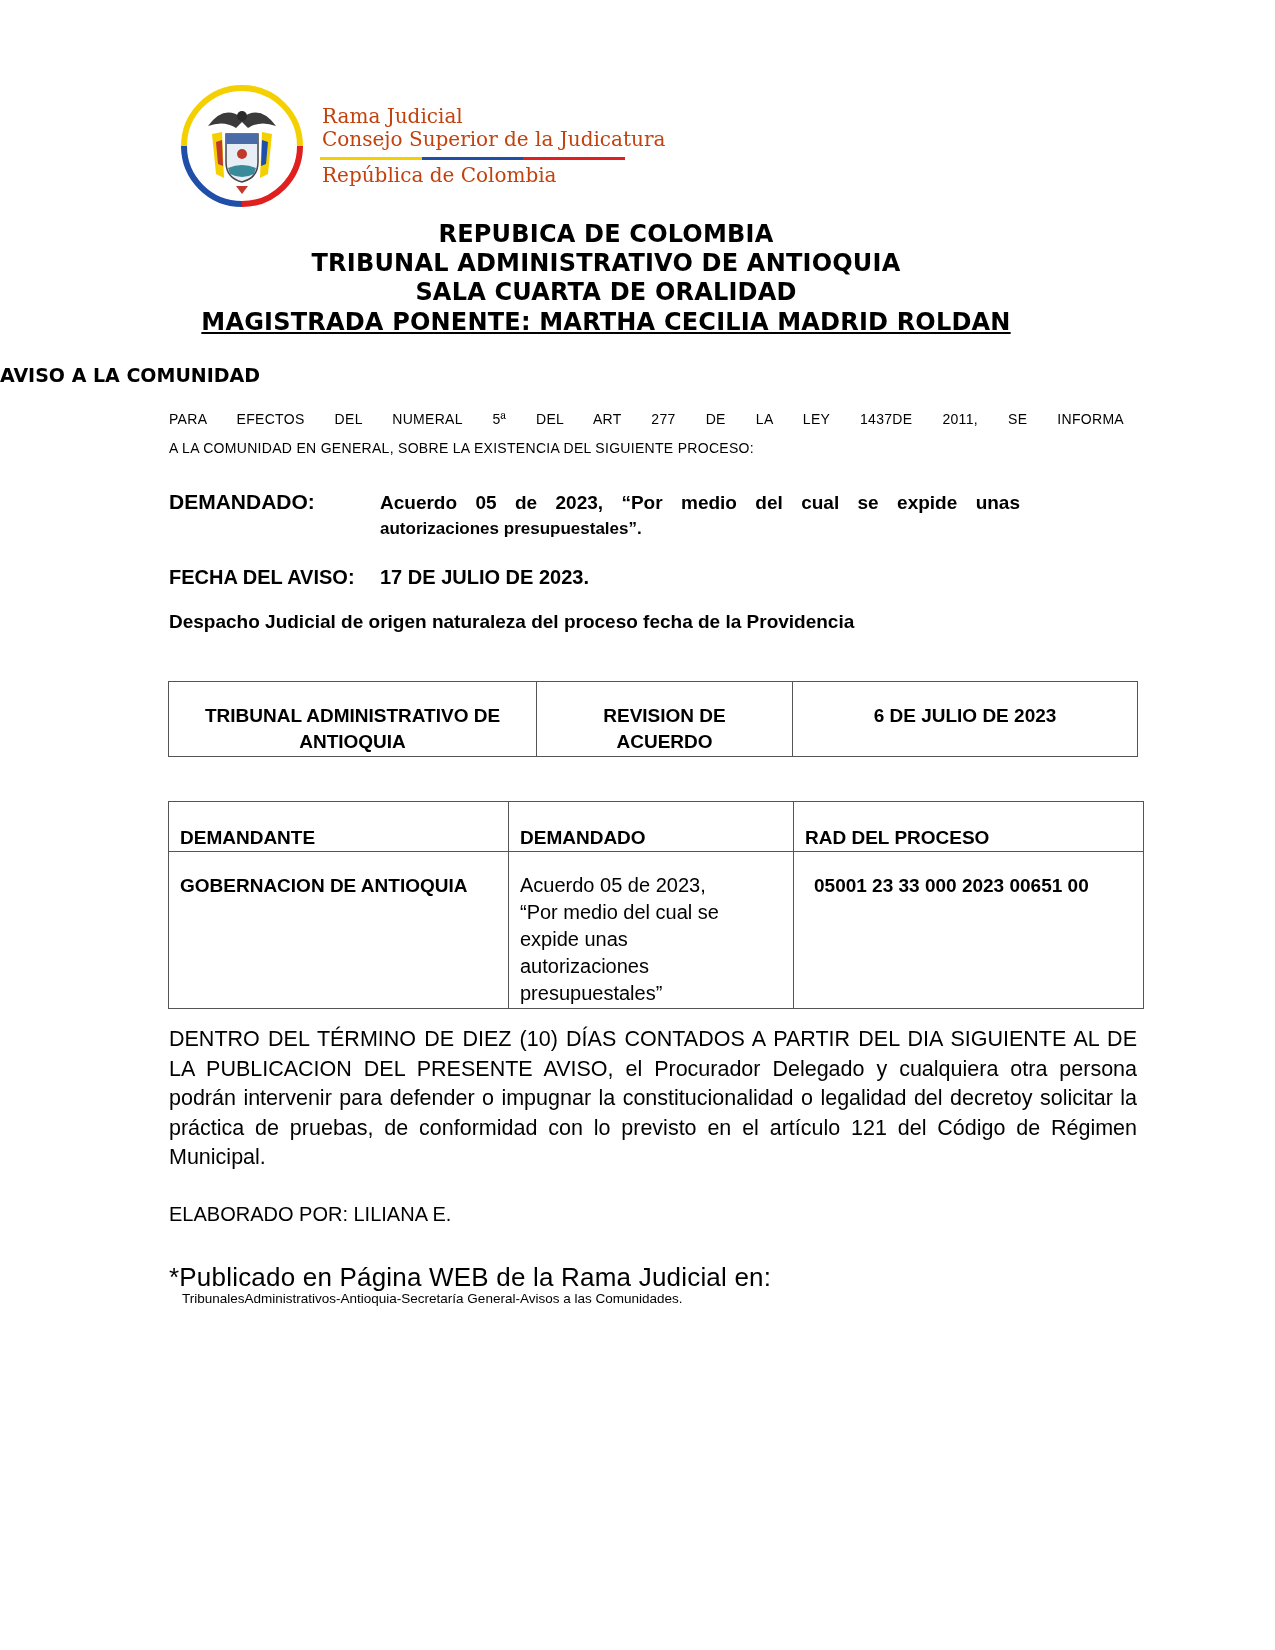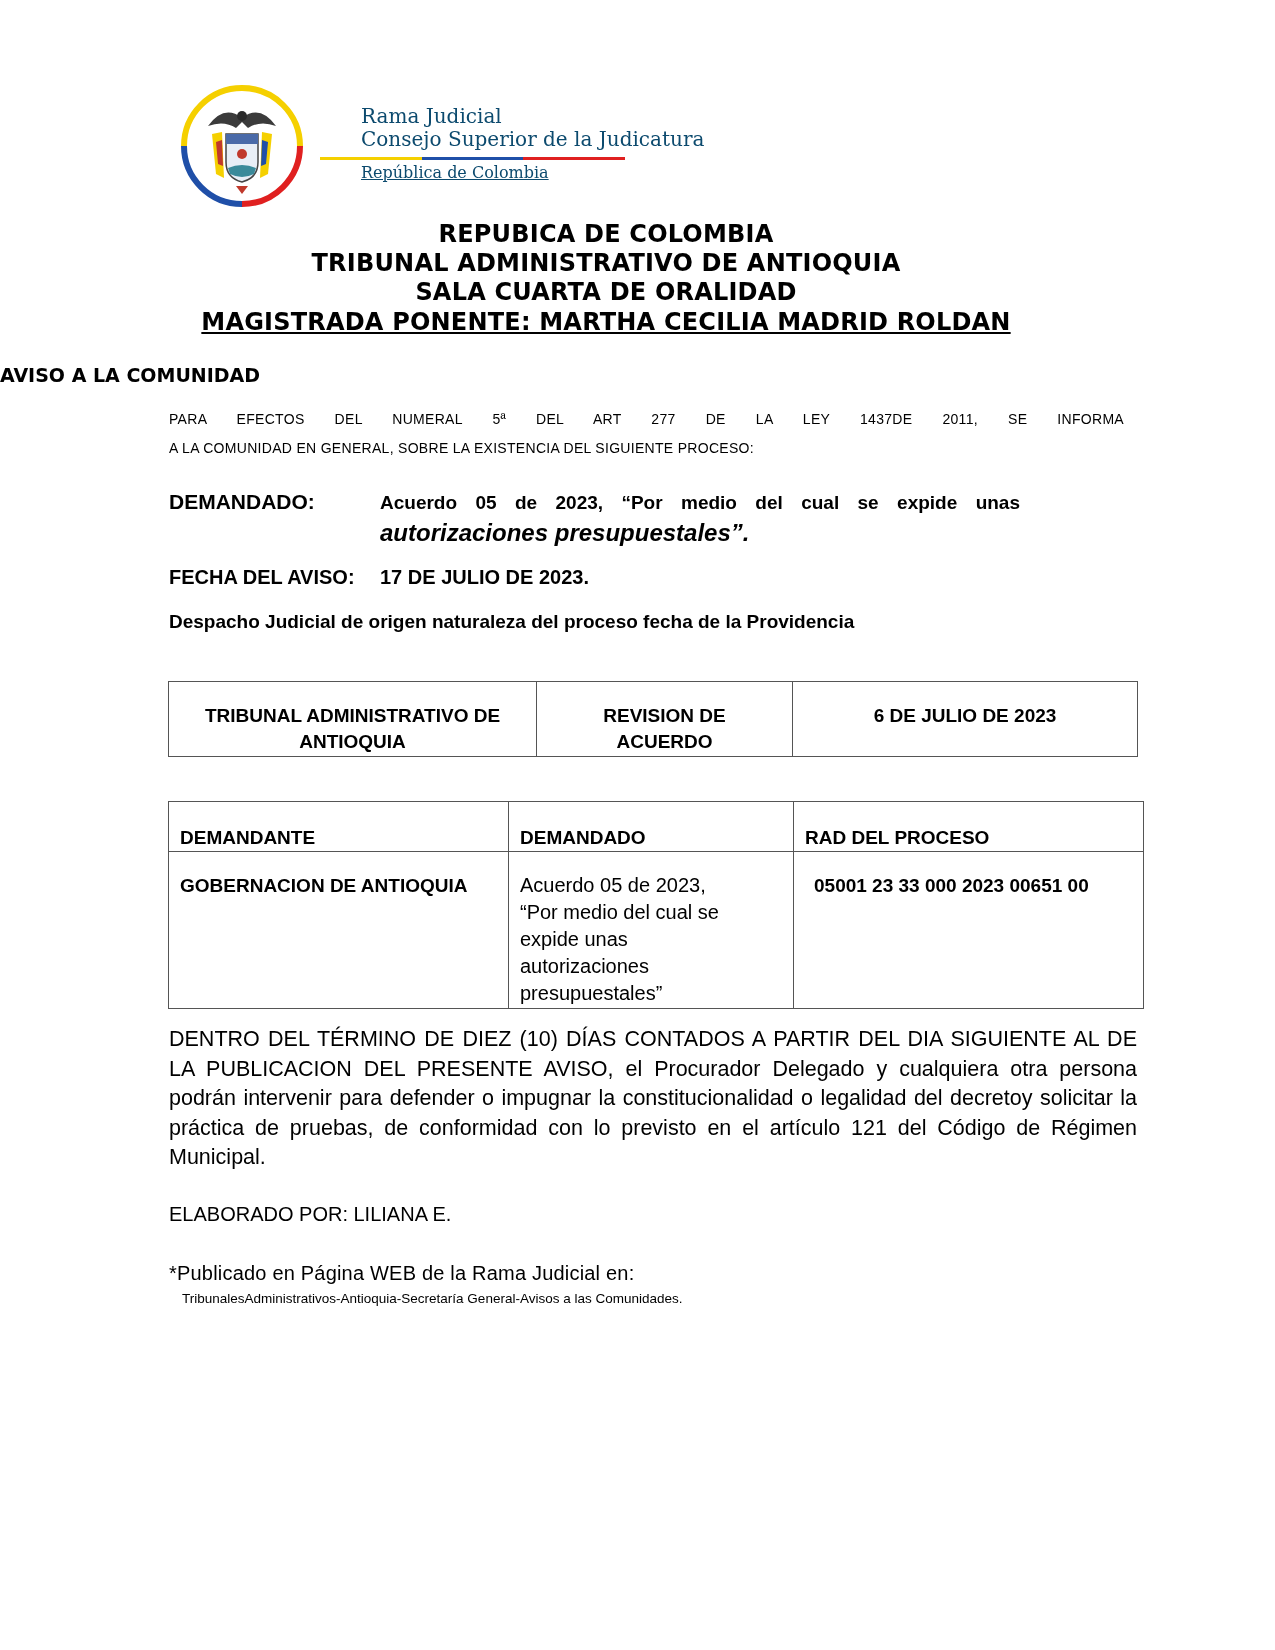--- a/index.html
+++ b/index.html
@@ -1,61 +1,61 @@
 <!DOCTYPE html>
 <html><head>
 <meta charset="utf-8">
 <style>
   html, body { margin: 0; padding: 0; background: #ffffff; }
   body { width: 1275px; height: 1650px; position: relative; overflow: hidden; color: #000; font-family: "DejaVu Sans", sans-serif; }
   .abs { position: absolute; }
 
   
   #logo { left: 178px; top: 82px; width: 128px; height: 128px; }
-  .logo-text { left: 322px; font-family: "DejaVu Serif", serif; color: #0c4a6e; margin-left: 39px; }
+  .logo-text { left: 322px; font-family: "DejaVu Serif", serif; color: #c2410c; }
   #logo-l1 { top: 104px; font-size: 20px; }
   #logo-l2 { top: 127px; font-size: 20px; }
-  #logo-l3 { top: 163px; font-size: 16px; text-decoration: underline; }
+  #logo-l3 { top: 163px; font-size: 20px; }
   #logo-bar { left: 320px; top: 157px; width: 305px; height: 3px; display: flex; }
   #logo-bar span { flex: 1; height: 3px; }
 
   
   .hdr { left: 0; width: 1212px; text-align: center; font-weight: bold; font-size: 24px; font-family: "DejaVu Sans", sans-serif; letter-spacing: 0.2px; }
   #h1 { top: 220px; }
   #h2 { top: 249px; }
   #h3 { top: 278px; }
   #h4 { top: 308px; text-decoration: underline; }
   #aviso-title { left: 0; width: 1212px; top: 364px; text-align: left; font-weight: bold; font-size: 19px; }
 
   .body-text { font-family: "Liberation Sans", sans-serif; font-size: 14px; letter-spacing: 0.3px; }
   #intro1 { left: 169px; top: 411px; width: 955px; text-align: justify; text-align-last: justify; }
   #intro2 { left: 169px; top: 440px; }
 
   .label-b { font-family: "Liberation Sans", sans-serif; font-weight: bold; font-size: 20px; }
   #dem-label { left: 169px; top: 490px; font-size: 21px; }
   #dem-value1 { left: 380px; top: 492px; width: 640px; text-align: justify; text-align-last: justify; font-size: 19px; }
-  #dem-value2 { left: 380px; top: 519px; font-size: 24px; font-style: italic; }
+  #dem-value2 { left: 380px; top: 519px; font-size: 17px; }
   #fecha-label { left: 169px; top: 566px; }
   #fecha-value { left: 380px; top: 566px; }
   #despacho { left: 169px; top: 611px; font-size: 19px; }
 
   
   table { border-collapse: collapse; position: absolute; font-family: "Liberation Sans", sans-serif; }
   #table1 { left: 168px; top: 681px; width: 970px; height: 74px; }
   #table1 td { border: 1.5px solid #555; vertical-align: top; text-align: center; font-weight: bold; font-size: 19px; line-height: 26px; padding-top: 21px; }
   #table2 { left: 168px; top: 801px; width: 976px; }
   #table2 td { border: 1.5px solid #555; vertical-align: top; font-size: 19px; padding-left: 11px; }
   #table2 .th { font-weight: bold; height: 48px; vertical-align: bottom; padding-bottom: 0px; line-height: 26px; }
   #table2 .cell-demandante { font-weight: bold; line-height: 27px; padding-top: 20px; padding-right: 32px; text-align: justify; height: 132px; }
   #table2 .cell-demandado { font-weight: normal; font-size: 20px; line-height: 27px; padding-top: 20px; }
   #table2 .cell-rad { font-weight: bold; padding-left: 20px; padding-top: 20px; line-height: 27px; }
 
   #dentro { left: 169px; top: 1025px; width: 968px; font-family: "Liberation Sans", sans-serif; font-size: 21.5px; line-height: 29.5px; text-align: justify; }
   #elaborado { left: 169px; top: 1203px; font-family: "Liberation Sans", sans-serif; font-size: 20px; }
-  #publicado { left: 169px; top: 1262px; font-family: "Liberation Sans", sans-serif; font-size: 20px; letter-spacing: 0.2px; text-align: center; }
+  #publicado { left: 169px; top: 1262px; font-family: "Liberation Sans", sans-serif; font-size: 26px; letter-spacing: 0.2px; text-align: center; }
   #path { left: 182px; top: 1291px; font-family: "Liberation Sans", sans-serif; font-size: 13.5px; }
 </style>
 </head>
 <body>
 
 <div id="logo" class="abs">
   <svg width="128" height="128" viewBox="0 0 128 128">
     <path d="M6,64 A58,58 0 0 1 122,64" fill="none" stroke="#f5d000" stroke-width="6"></path>
     <path d="M6,64 A58,58 0 0 0 64,122" fill="none" stroke="#1f4fa8" stroke-width="6"></path>
     <path d="M64,122 A58,58 0 0 0 122,64" fill="none" stroke="#e02020" stroke-width="6"></path>

